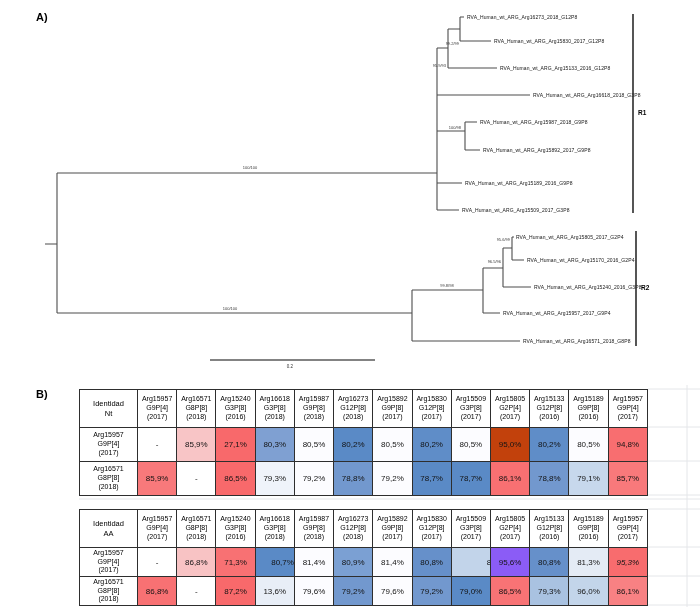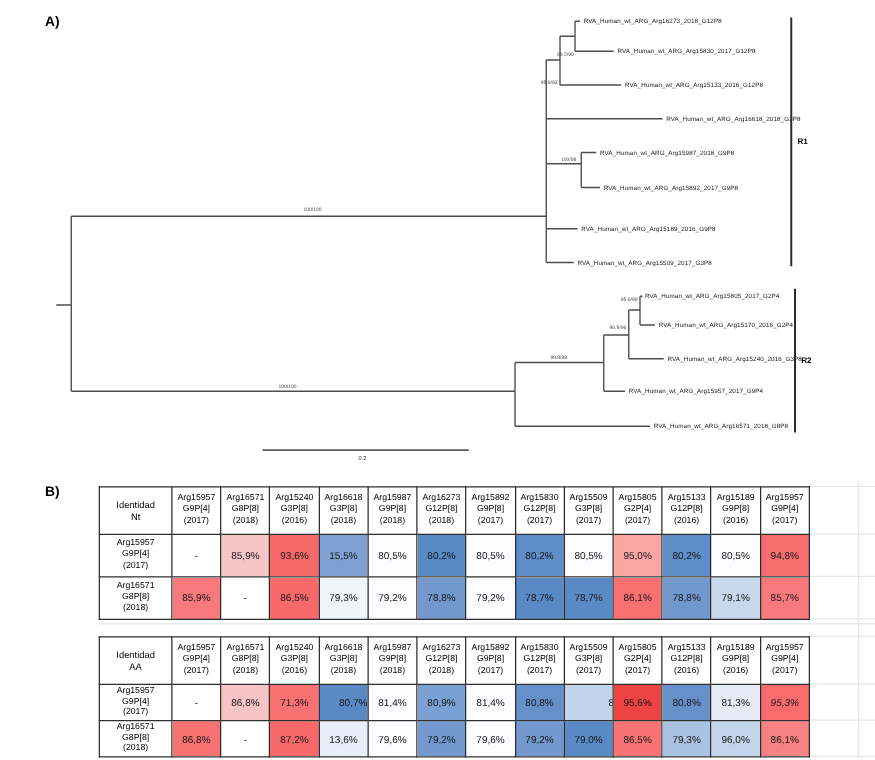--- a/index.html
+++ b/index.html
@@ -151,28 +151,28 @@
 (2017)</th>
       </tr>
     </thead>
     <tbody>
       <tr>
         <th>Arg15957
 G9P[4]
 (2017)</th>
         <td style="background: rgb(255, 255, 255);">-</td>
         <td style="background: rgb(248, 197, 198);">85,9%</td>
-        <td style="background: rgb(248, 105, 107);">93,6%</td>
-        <td style="background: rgb(127, 160, 210);">15,5%</td>
+        <td style="background: rgb(248, 105, 107);">27,1%</td>
+        <td style="background: rgb(127, 160, 210);">80,3%</td>
         <td style="background: rgb(252, 252, 255);">80,5%</td>
         <td style="background: rgb(90, 138, 198);">80,2%</td>
         <td style="background: rgb(252, 252, 255);">80,5%</td>
         <td style="background: rgb(95, 141, 200);">80,2%</td>
         <td style="background: rgb(252, 252, 255);">80,5%</td>
-        <td style="background: #fca5a5; margin-left: 24px;">95,0%</td>
+        <td style="background: #c2410c; margin-left: 24px;">95,0%</td>
         <td style="background: rgb(95, 141, 200);">80,2%</td>
         <td style="background: rgb(252, 252, 255);">80,5%</td>
         <td style="background: rgb(248, 110, 112);">94,8%</td>
       </tr>
       <tr>
         <th>Arg16571
 G8P[8]
 (2018)</th>
         <td style="background: rgb(248, 121, 123);">85,9%</td>
         <td style="background: rgb(255, 255, 255);">-</td>
@@ -243,21 +243,21 @@
 (2017)</th>
         <td style="background: rgb(255, 255, 255);">-</td>
         <td style="background: rgb(248, 195, 196);">86,8%</td>
         <td style="background: rgb(248, 113, 115);">71,3%</td>
         <td style="background: rgb(90, 138, 198); text-align: right;">80,7%</td>
         <td style="background: rgb(252, 252, 255);">81,4%</td>
         <td style="background: rgb(123, 160, 211);">80,9%</td>
         <td style="background: rgb(252, 252, 255);">81,4%</td>
         <td style="background: rgb(102, 144, 202);">80,8%</td>
         <td style="background: rgb(194, 212, 234); padding-left: 35px;">81,2%</td>
-        <td style="background: #ef4444;">95,6%</td>
+        <td style="background: #8b5cf6;">95,6%</td>
         <td style="background: rgb(102, 144, 202);">80,8%</td>
         <td style="background: rgb(228, 235, 245);">81,3%</td>
         <td style="background: rgb(248, 108, 110); font-style: italic;">95,3%</td>
       </tr>
       <tr>
         <th>Arg16571
 G8P[8]
 (2018)</th>
         <td style="background: rgb(248, 113, 115);">86,8%</td>
         <td style="background: rgb(255, 255, 255);">-</td>

